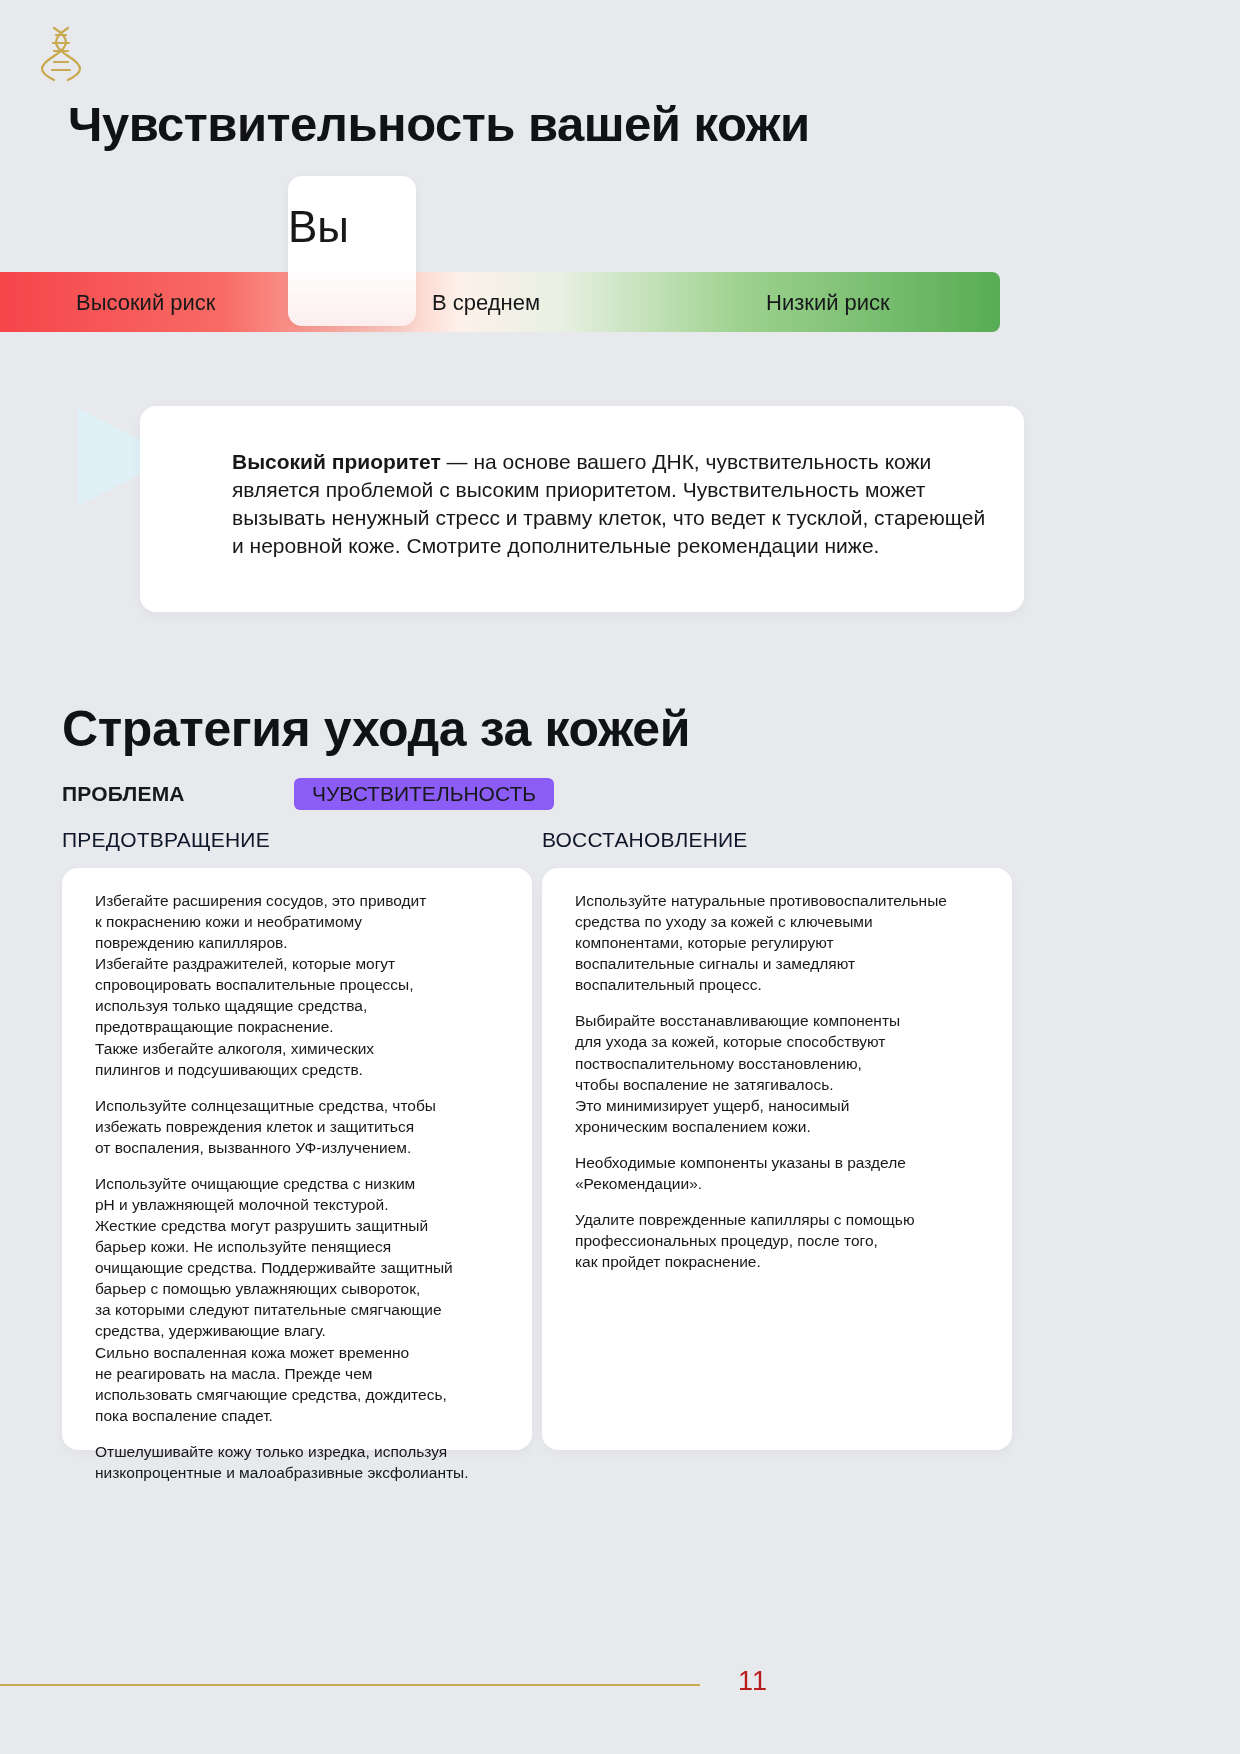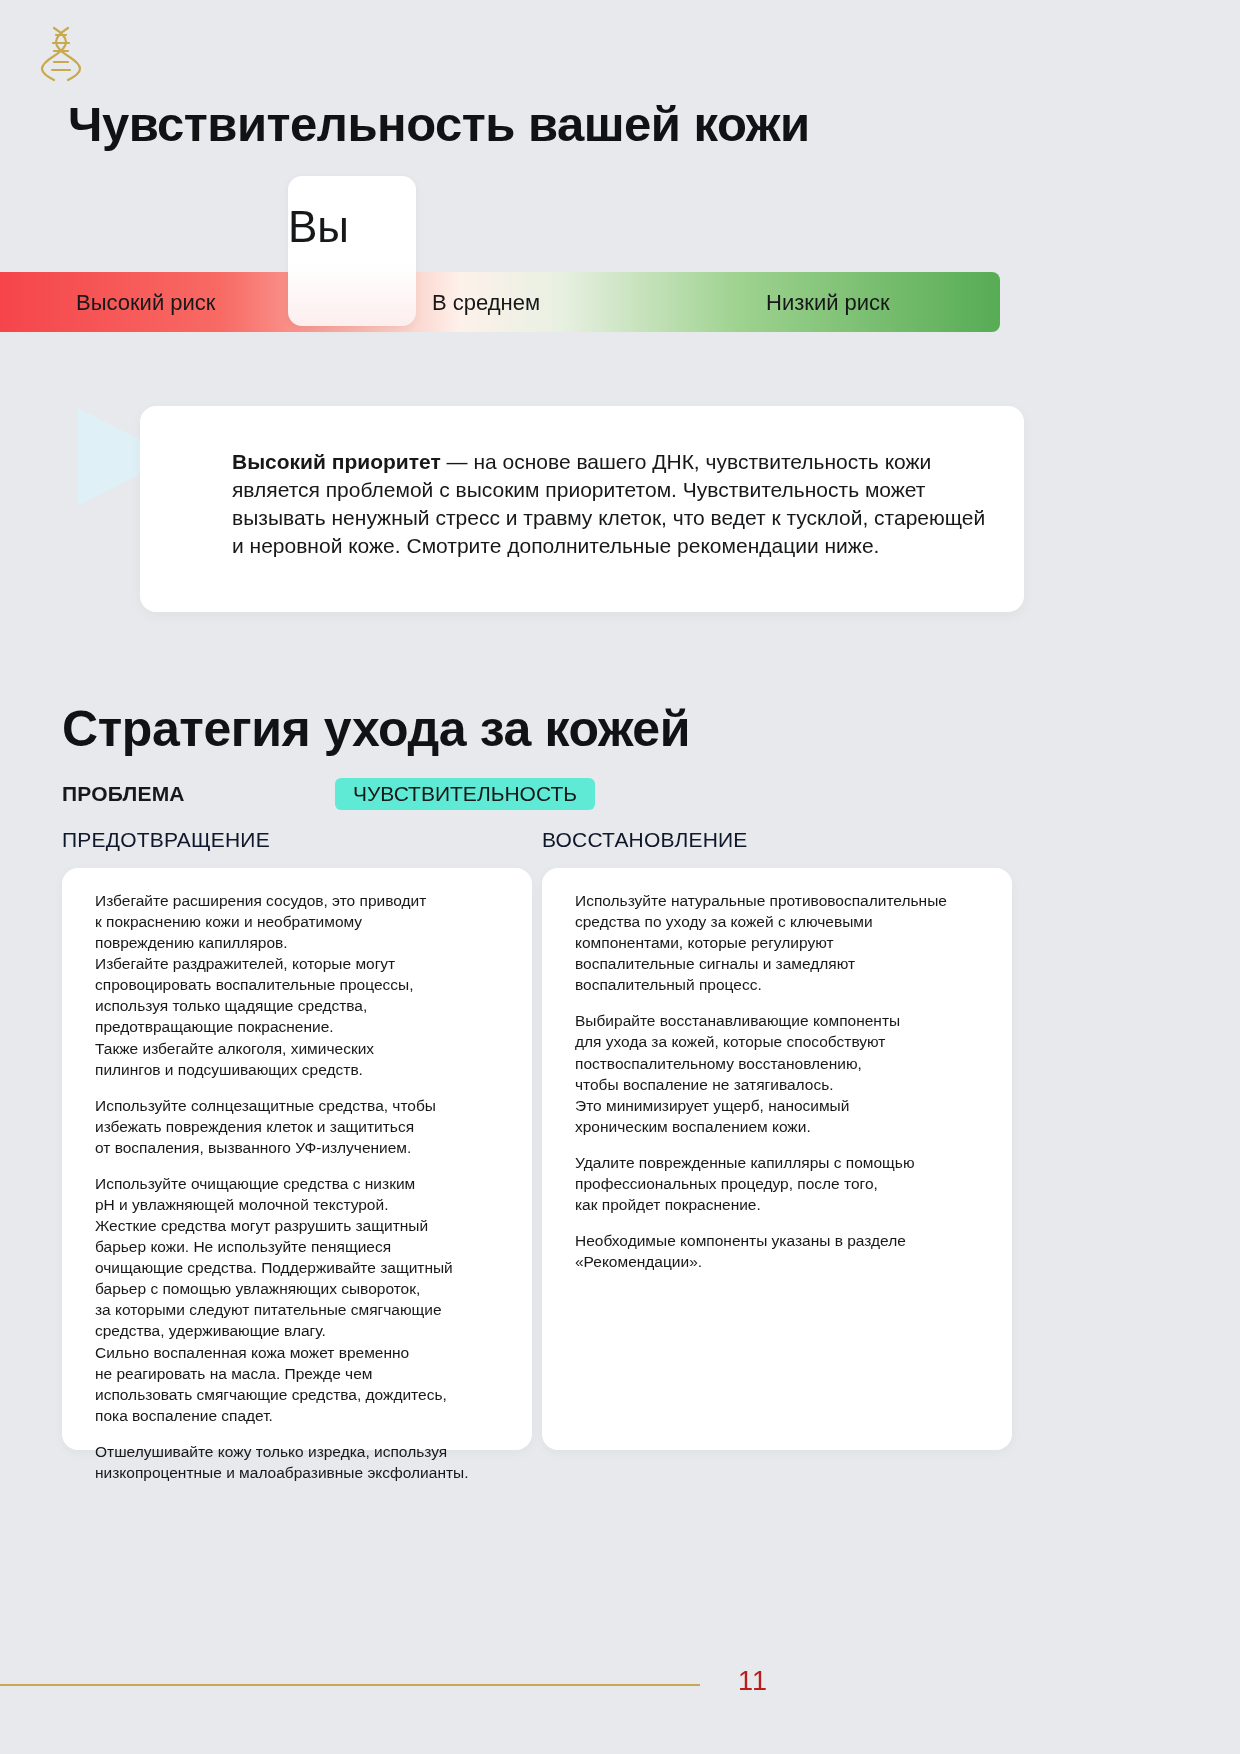--- a/index.html
+++ b/index.html
@@ -146,26 +146,25 @@
     font-weight: bold;
     letter-spacing: 0.2px;
     color: #17181a;
   }
   .problem-chip {
     position: absolute;
     left: 294px;
     top: 778px;
     height: 32px;
     padding: 4px 18px 5px 18px;
-    background: #5eead4;
+    background: #8b5cf6;
     border-radius: 6px;
     font-size: 21px;
     color: #17181a;
     white-space: nowrap;
-    margin-left: 41px;
   }
 
   .col-head {
     position: absolute;
     top: 828px;
     font-size: 21px;
     font-weight: normal;
     letter-spacing: 0.2px;
     color: #0f172a;
   }
@@ -289,22 +288,22 @@
 средства по уходу за кожей с ключевыми
 компонентами, которые регулируют
 воспалительные сигналы и замедляют
 воспалительный процесс.</p>
     <p>Выбирайте восстанавливающие компоненты
 для ухода за кожей, которые способствуют
 поствоспалительному восстановлению,
 чтобы воспаление не затягивалось.
 Это минимизирует ущерб, наносимый
 хроническим воспалением кожи.</p>
+    <p>Необходимые компоненты указаны в разделе
+«Рекомендации».</p>
     <p>Удалите поврежденные капилляры с помощью
 профессиональных процедур, после того,
 как пройдет покраснение.</p>
-    <p>Необходимые компоненты указаны в разделе
-«Рекомендации».</p>
   </div>
 </div>
 
 <div class="footer-rule"></div>
 <div class="page-number">11</div>
 
 </body></html>

